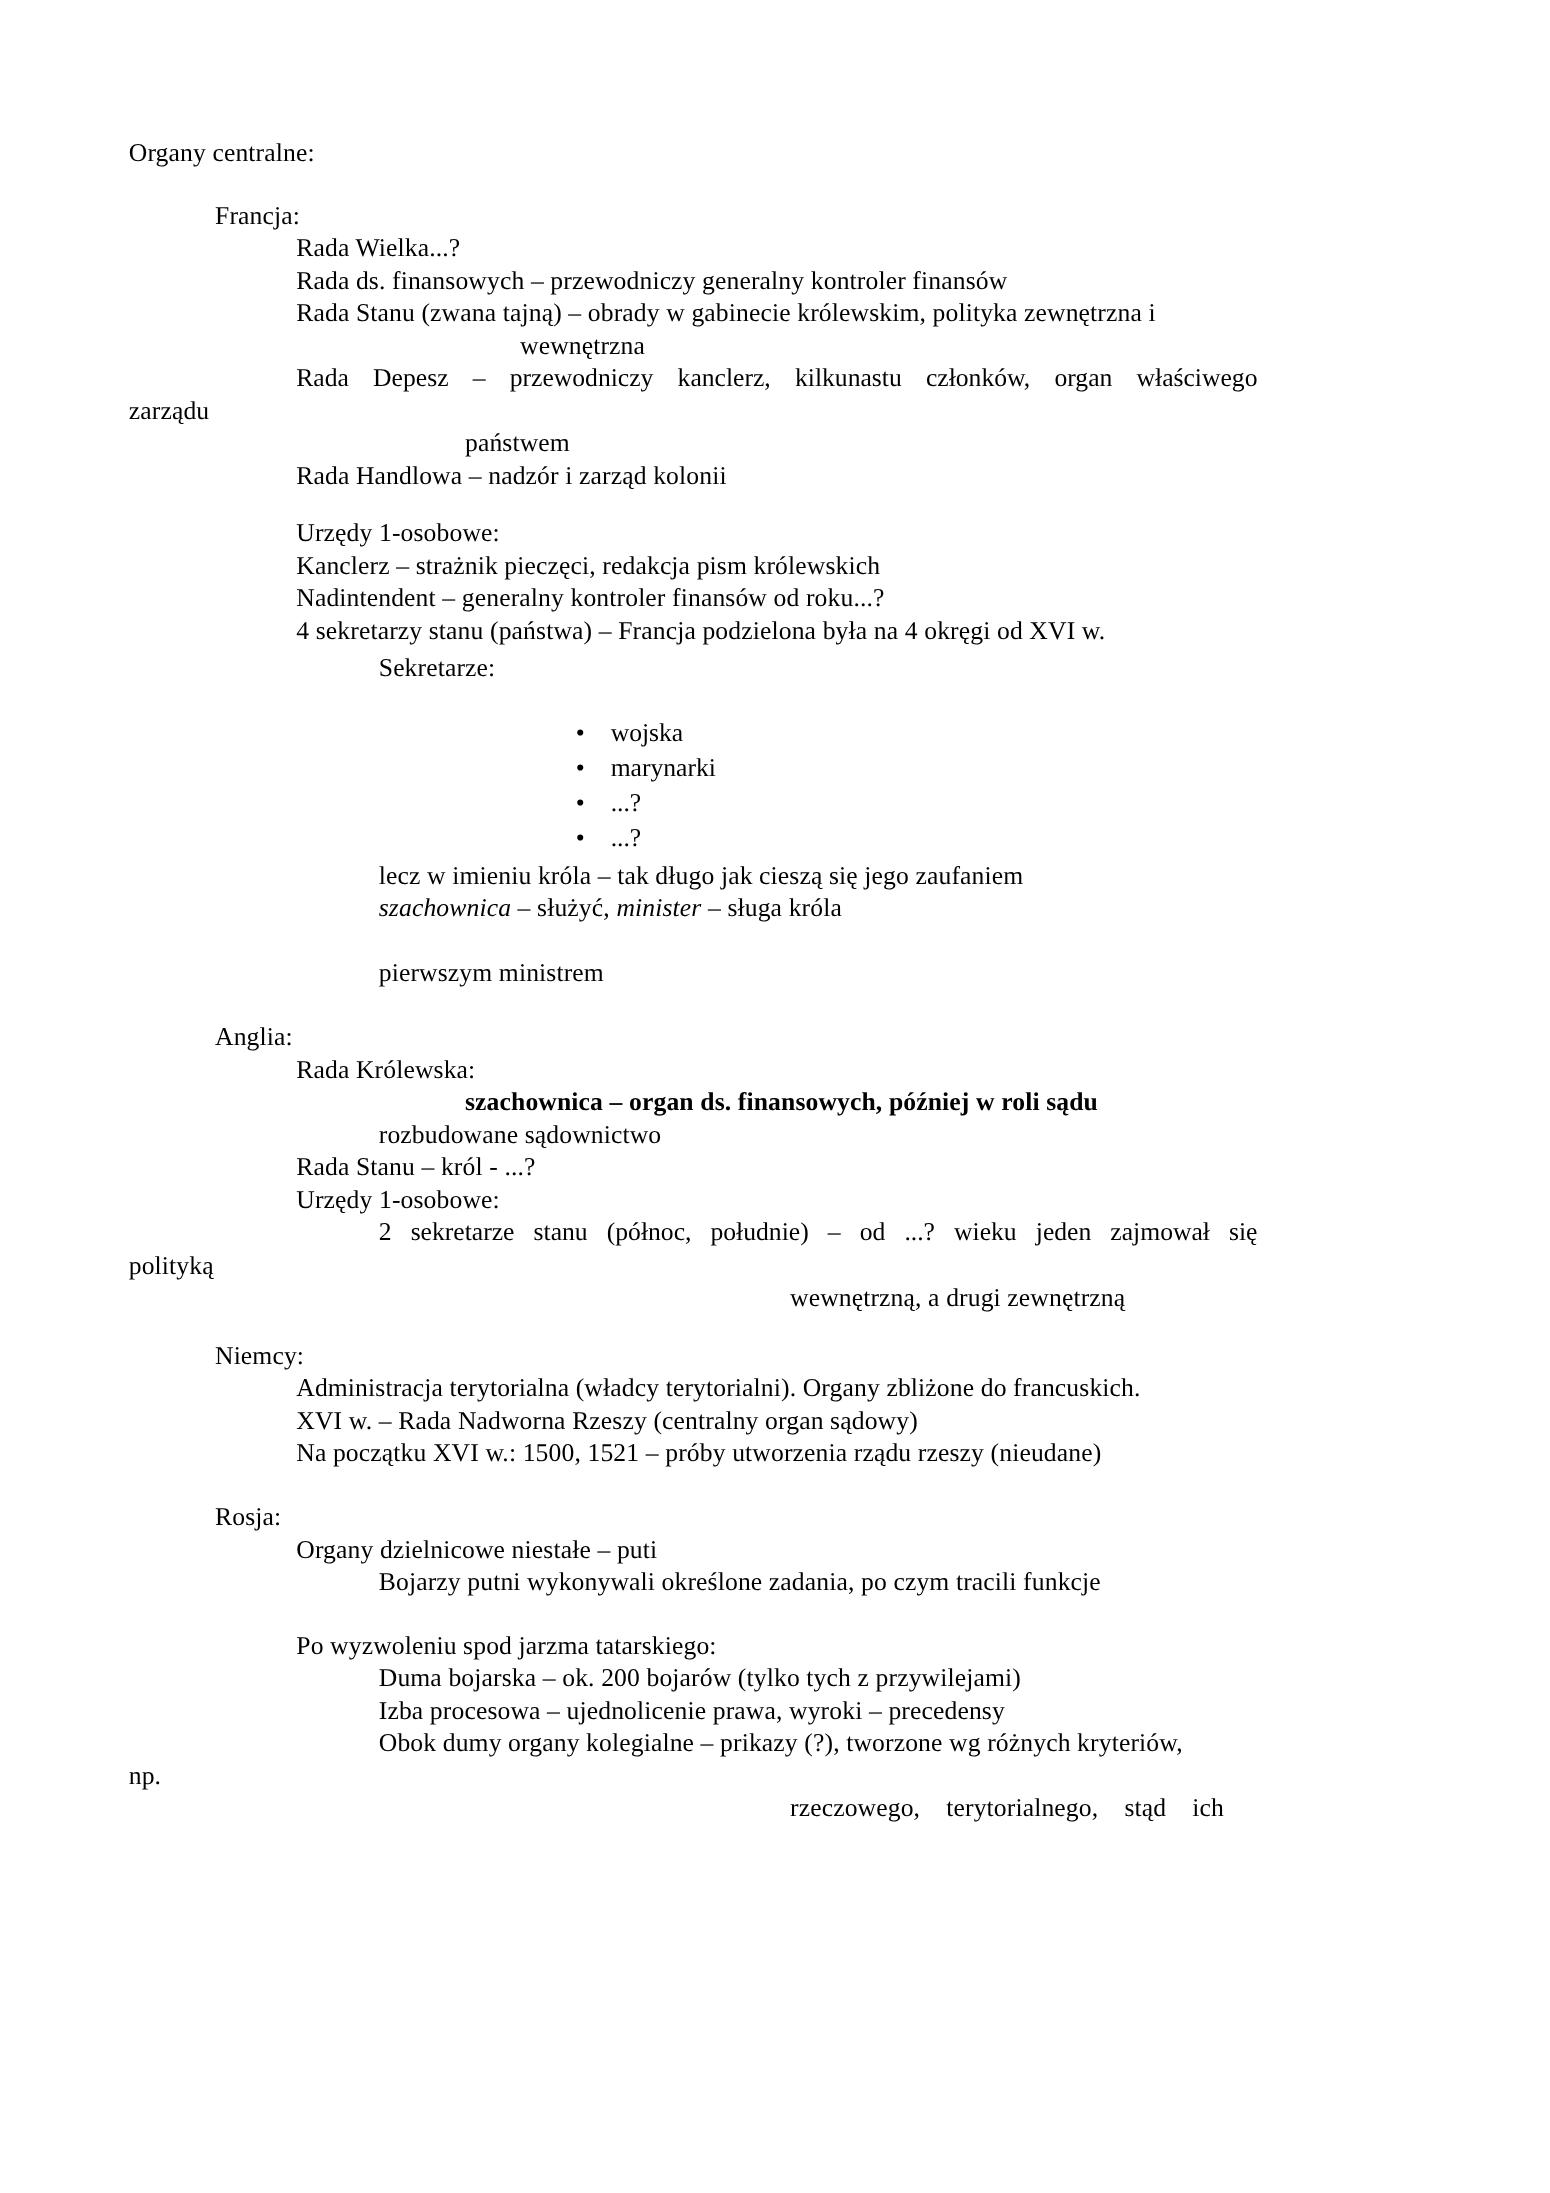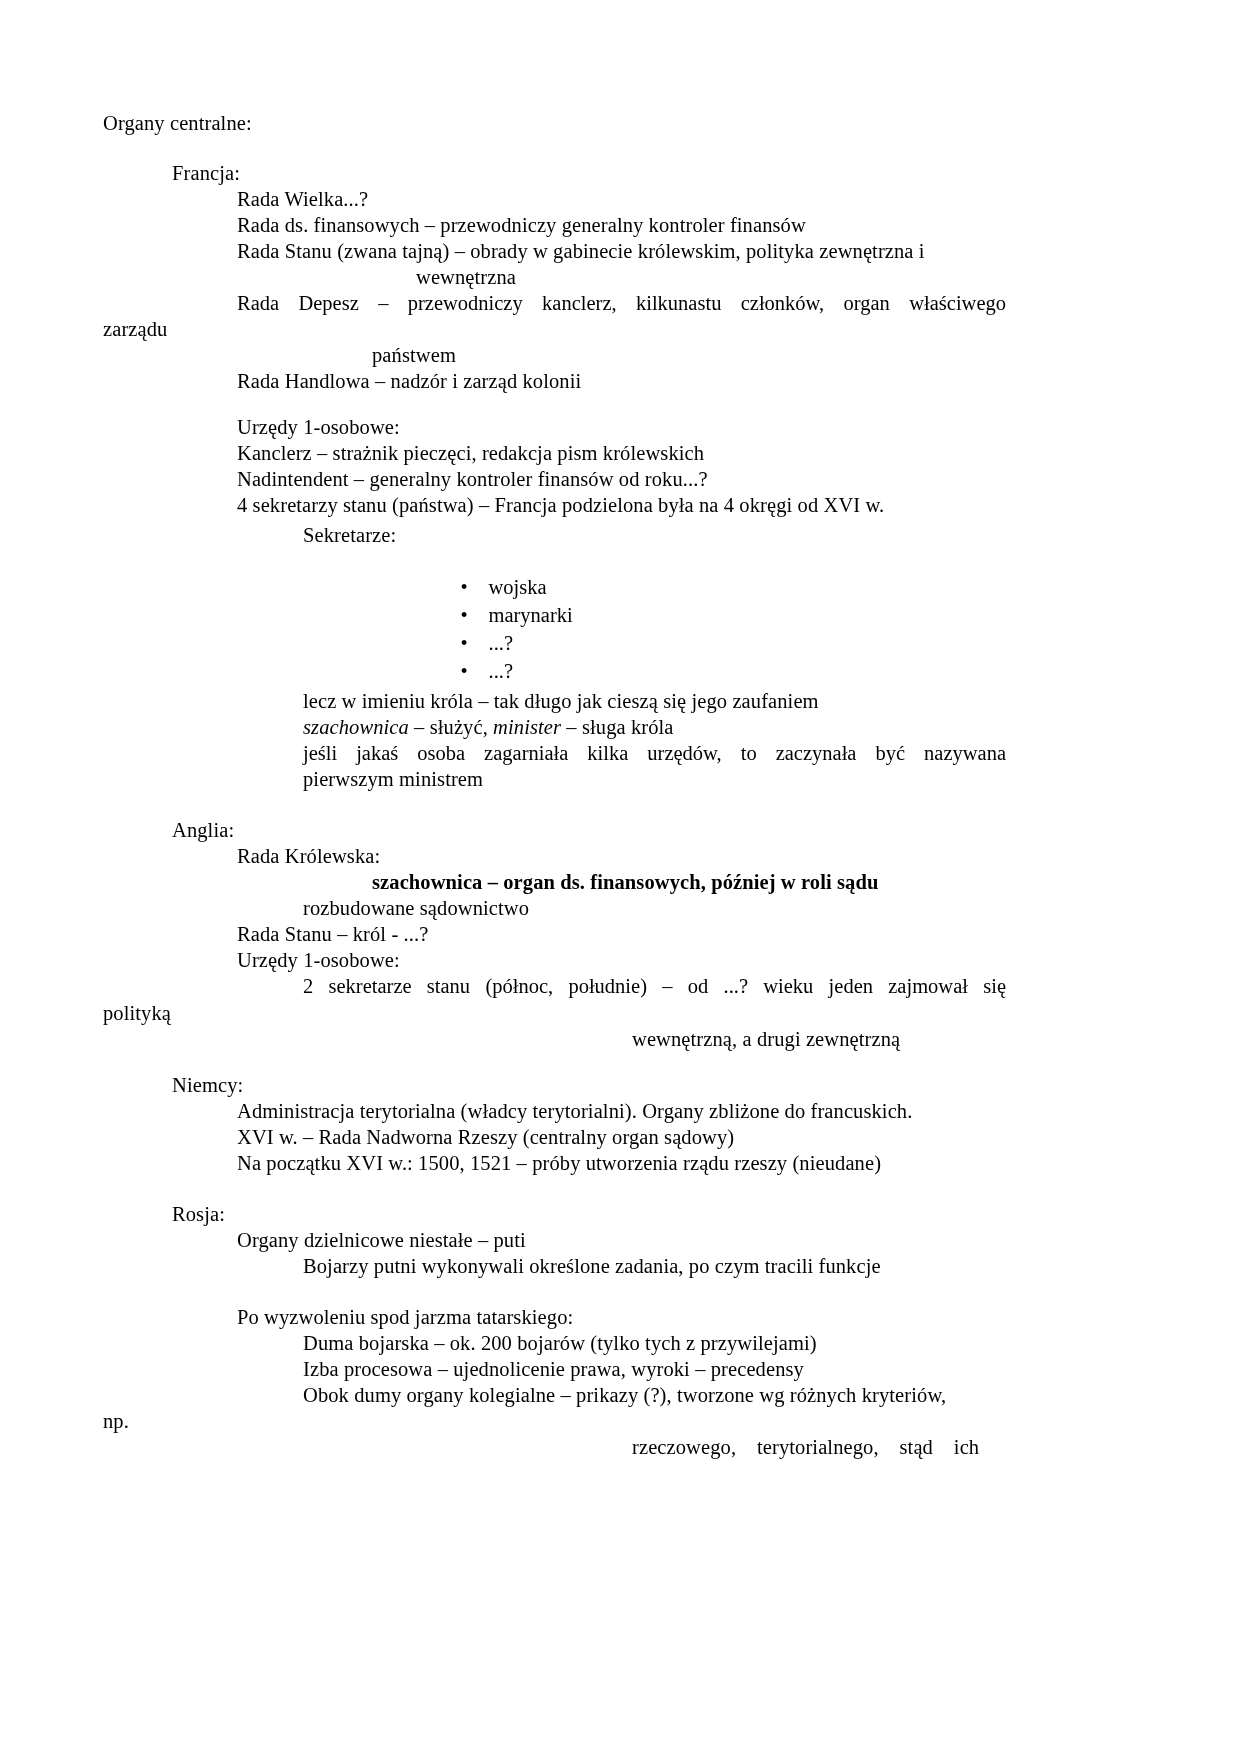--- a/index.html
+++ b/index.html
@@ -84,21 +84,20 @@
   </div>
   <div class="bullet-row" style="left:440px; top:604px;">
     <span class="bullet-dot">•</span><span>...?</span>
   </div>
   <div class="bullet-row" style="left:440px; top:632px;">
     <span class="bullet-dot">•</span><span>...?</span>
   </div>
 
   <div class="line" style="left:303px; top:688px;">lecz w imieniu króla – tak długo jak cieszą się jego zaufaniem</div>
   <div class="line" style="left:303px; top:714px;"><span class="ital">szachownica</span><span> – służyć, </span><span class="ital">minister</span><span> – sługa króla</span></div>
-  <div class="just" style="left:303px; top:740px; width:703px;">jeśli  jakaś  osoba  zagarniała  kilka  urzędów,  to  zaczynała  być  nazywana</div>
   <div class="line" style="left:303px; top:766px;">pierwszym ministrem</div>
 
   <div class="line" style="left:172px; top:817px;">Anglia:</div>
   <div class="line" style="left:237px; top:843px;">Rada Królewska:</div>
   <div class="line" style="left:372px; top:869px;font-weight:bold;">szachownica – organ ds. finansowych, później w roli sądu</div>
   <div class="line" style="left:303px; top:895px;">rozbudowane sądownictwo</div>
   <div class="line" style="left:237px; top:921px;">Rada Stanu – król - ...?</div>
   <div class="line" style="left:237px; top:947px;">Urzędy 1-osobowe:</div>
   <div class="just" style="left:303px; top:973px; width:703px;">2  sekretarze  stanu  (północ,  południe)  –  od  ...?  wieku  jeden  zajmował  się</div>
   <div class="line" style="left:103px; top:1000px;">polityką</div>

